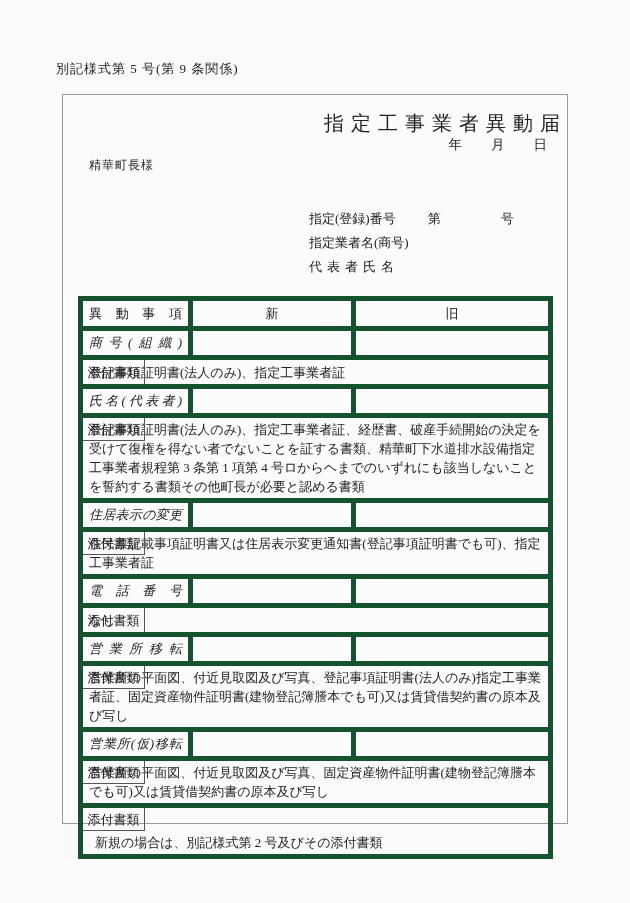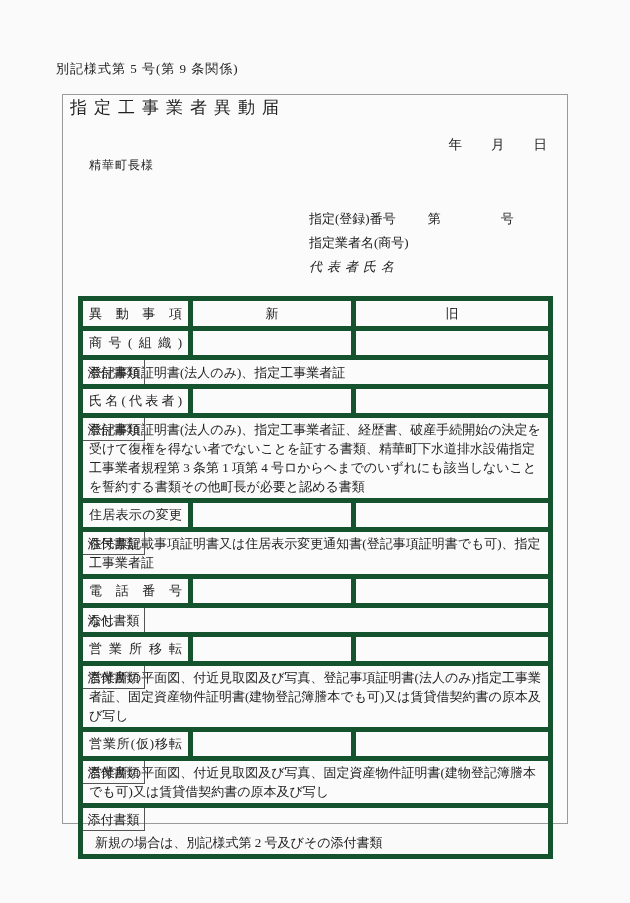--- a/index.html
+++ b/index.html
@@ -15,39 +15,39 @@
     position:absolute;left:56px;top:60px;
     font-size:13px;letter-spacing:1px;
   }
   .outer-frame{
     position:absolute;left:62px;top:94px;
     width:504px;height:728px;
     border:1px solid #9a9a9a;
     background:#fbfbfb;
   }
   .doc-title{
-    position:absolute;top:1px;left:0;width:100%;
-    text-align:left;font-size:17px;letter-spacing:7px;
+    position:absolute;top:15px;left:0;width:100%;
+    text-align:right;font-size:20px;letter-spacing:7px;
     text-indent:7px;
   }
   .date-line{
     position:absolute;top:41px;right:20px;
     display:flex;gap:29px;font-size:13.5px;
   }
   .addressee{
     position:absolute;top:62px;left:26px;
     font-size:12px;letter-spacing:1px;
   }
   .designation-block{
     position:absolute;top:112px;left:246px;
     font-size:13px;line-height:24px;
   }
   .designation-block .dai{margin-left:32px;}
   .designation-block .go{margin-left:60px;}
-  .rep-label{letter-spacing:5px;font-style:italic;}
+  .rep-label{letter-spacing:5px;}
   .change-table{
     position:absolute;top:201px;left:15px;
     width:470px;
     border-collapse:collapse;table-layout:fixed;
     font-size:13px;
   }
   .change-table td{
     border:5px solid #14532d;
     padding:2px 6px;
     vertical-align:middle;
@@ -55,21 +55,21 @@
   }
   .col-label{width:110px;}
   .col-new{width:163px;}
   .col-old{width:197px;}
   .c-label{
     text-align:justify;text-align-last:justify;
     padding:2px 8px;
   }
   .c-center{text-align:center;}
   .r-head td{height:21px;}
-  .r-item td{height:20px;}
+  .r-item td{height:20px;font-style:italic;}
   .attach-cell{
     position:relative;
     padding:2px 4px 2px 68px;
     line-height:19px;
   }
   .attach-label{
     position:absolute;left:0;top:0;
     width:62px;
     text-align:center;
     border-right:1px solid #555;

